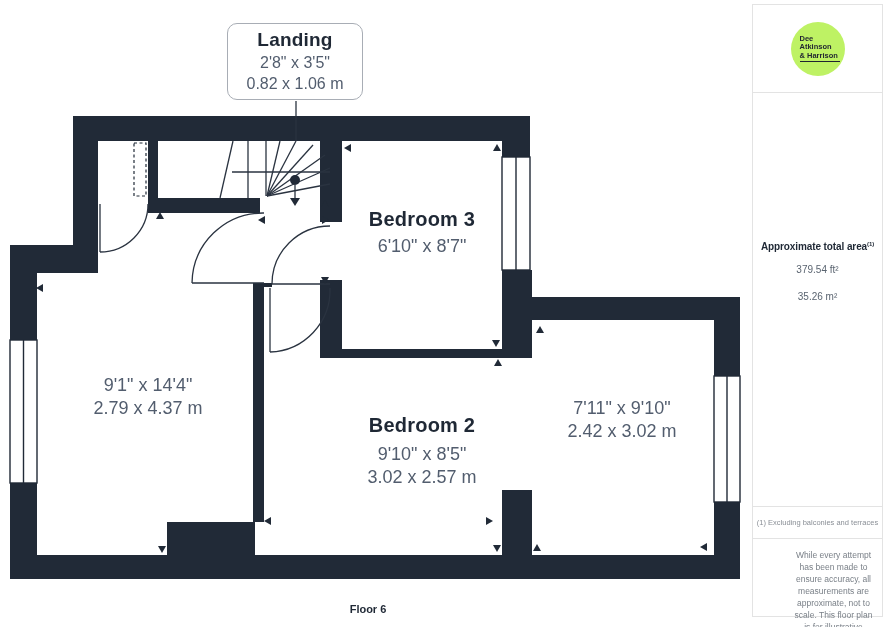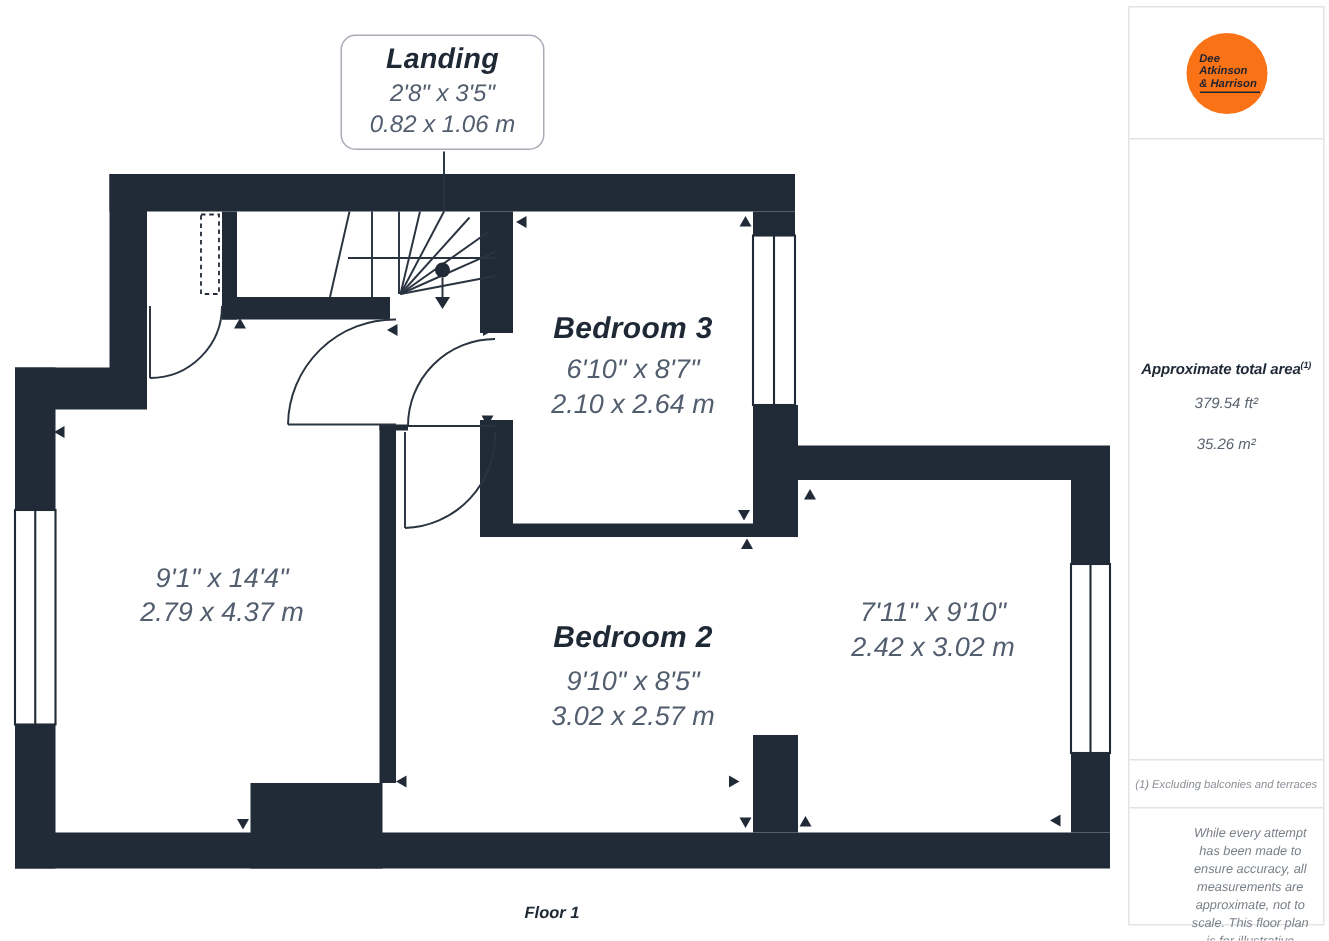--- a/index.html
+++ b/index.html
@@ -1,33 +1,33 @@
 <!DOCTYPE html>
 <html><head>
 <meta charset="utf-8">
 <style>
   html,body{margin:0;padding:0;background:#ffffff;width:886px;height:627px;overflow:hidden;
     font-family:"Liberation Sans", sans-serif;}
-  #stage{position:relative;width:886px;height:627px;background:#fff;font-style:italic;}
+  #stage{position:relative;width:886px;height:627px;background:#fff;}
   svg{position:absolute;left:0;top:0;}
   .room-label{position:absolute;text-align:center;pointer-events:none;}
   .room-name{font-size:20px;font-weight:700;color:#1f2835;line-height:26px;letter-spacing:.2px;}
   .room-dim{font-size:18px;font-weight:400;color:#525d6e;line-height:23px;}
   .callout{position:absolute;left:227px;top:23px;width:136px;height:77px;background:#fff;
     border:1.5px solid #a8adb5;border-radius:10px;text-align:center;box-sizing:border-box;}
   .callout .room-name{font-size:19px;line-height:24px;margin-top:4px;}
   .callout .room-dim{font-size:16px;line-height:21px;}
   .floor-label{position:absolute;left:298px;top:603px;width:140px;text-align:center;
     font-size:11px;font-weight:700;color:#1f2835;}
   
   .sidebar{position:absolute;left:752px;top:4px;width:131px;height:613px;background:#fff;
     border:1px solid #e3e3e3;box-sizing:border-box;}
   .sec{box-sizing:border-box;border-bottom:1px solid #e3e3e3;}
   .logo-sec{height:88px;display:flex;align-items:center;justify-content:center;}
-  .logo-circle{width:54px;height:54px;border-radius:50%;background:#f97316;
+  .logo-circle{width:54px;height:54px;border-radius:50%;background:#bef264;
     display:flex;flex-direction:column;justify-content:center;padding-left:9px;box-sizing:border-box;}
   .logo-line{font-size:7.5px;font-weight:700;color:#1f2330;line-height:8.5px;}
   .logo-underline{width:40px;height:1px;background:#1f2330;margin-top:1px;}
   .area-sec{height:414px;padding-top:148px;text-align:center;}
   .area-title{font-size:10px;font-weight:700;color:#1f2835;letter-spacing:-.1px;white-space:nowrap;}
   .area-title sup{font-size:6px;}
   .area-val{font-size:10px;color:#5a6470;margin-top:12px;}
   .foot-sec{height:32px;display:flex;align-items:center;justify-content:center;}
   .footnote{font-size:7.5px;color:#8a8f96;white-space:nowrap;}
   .disc-sec{border-bottom:none;padding:10px 7px 0 7px;text-align:center;margin-left:32px;}
@@ -140,40 +140,39 @@
 
   <div class="callout">
     <div class="room-name">Landing</div>
     <div class="room-dim">2'8" x 3'5"</div>
     <div class="room-dim">0.82 x 1.06 m</div>
   </div>
 
   <div class="room-label" style="left:322px;top:206px;width:200px;">
     <div class="room-name">Bedroom 3</div>
     <div class="room-dim" style="margin-top:3px;">6'10" x 8'7"</div>
-    <div class="room-dim">2.10 x 2.64 m</div>
   </div>
 
   <div class="room-label" style="left:322px;top:412px;width:200px;">
     <div class="room-name">Bedroom 2</div>
     <div class="room-dim" style="margin-top:5px;">9'10" x 8'5"</div>
     <div class="room-dim">3.02 x 2.57 m</div>
   </div>
 
   <div class="room-label" style="left:48px;top:374px;width:200px;">
     <div class="room-dim">9'1" x 14'4"</div>
     <div class="room-dim">2.79 x 4.37 m</div>
   </div>
 
   <div class="room-label" style="left:522px;top:397px;width:200px;">
     <div class="room-dim">7'11" x 9'10"</div>
     <div class="room-dim">2.42 x 3.02 m</div>
   </div>
 
-  <div class="floor-label">Floor 1</div>
+  <div class="floor-label">Floor 6</div>
 
   <div class="sidebar">
     <div class="sec logo-sec">
       <div class="logo-circle">
         <div class="logo-line">Dee</div>
         <div class="logo-line">Atkinson</div>
         <div class="logo-line">&amp; Harrison</div>
         <div class="logo-underline"></div>
       </div>
     </div>

